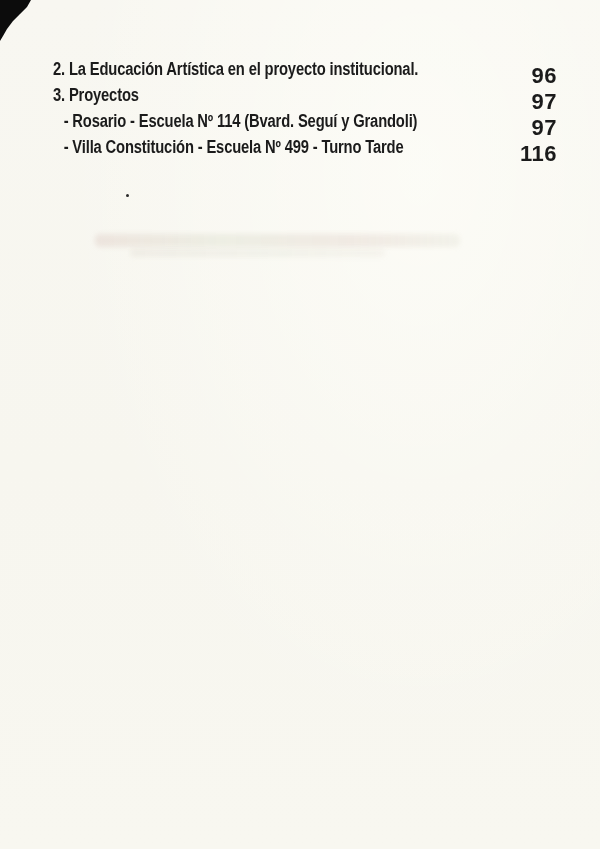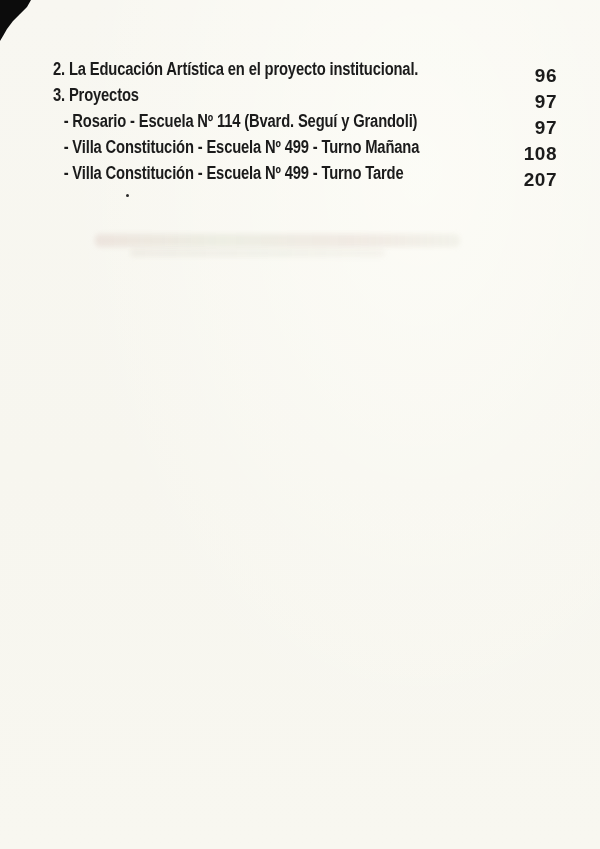--- a/index.html
+++ b/index.html
@@ -54,21 +54,21 @@
     white-space: nowrap;
     letter-spacing: -0.2px;
     transform: scaleX(0.82);
     transform-origin: 0 50%;
   }
   .row.indent .label {
     padding-left: 13px;
   }
   .row .pagenum {
     flex: 0 0 auto;
-    font-size: 19px;
+    font-size: 22px;
     letter-spacing: 0.5px;
     transform: translateY(7px);
   }
   
   .speck {
     position: absolute;
     left: 126px;
     top: 194px;
     width: 3px;
     height: 3px;
@@ -116,24 +116,20 @@
       </div>
       <div class="row">
         <span class="label">3. Proyectos</span>
         <span class="pagenum">97</span>
       </div>
       <div class="row indent">
         <span class="label">- Rosario - Escuela Nº 114 (Bvard. Seguí y Grandoli)</span>
         <span class="pagenum">97</span>
       </div>
       <div class="row indent">
-        <span class="label">- Villa Constitución - Escuela Nº 499 - Turno Mañana</span>
-        <span class="pagenum">108</span>
-      </div>
-      <div class="row indent">
         <span class="label">- Villa Constitución - Escuela Nº 499 - Turno Tarde</span>
-        <span class="pagenum">207</span>
+        <span class="pagenum">116</span>
       </div>
     </div>
   <div class="speck"></div>
   <div class="bleed bleed-1"></div>
   <div class="bleed bleed-2"></div>
 </div>
 
 </body></html>

